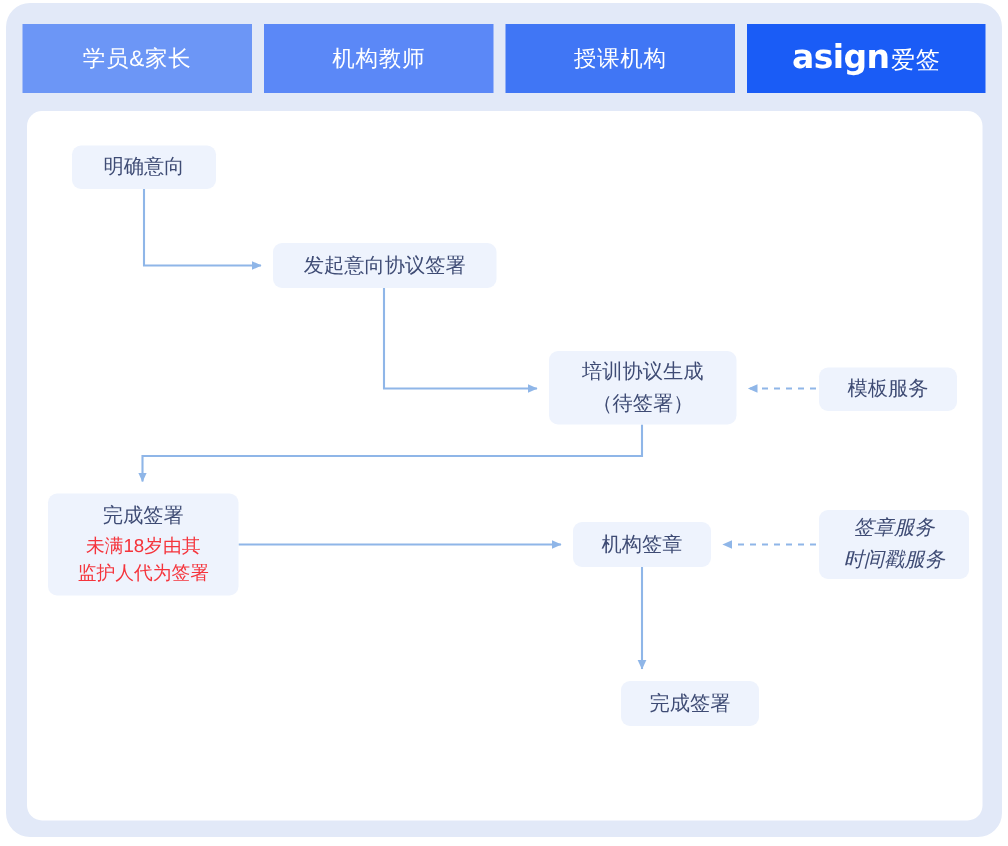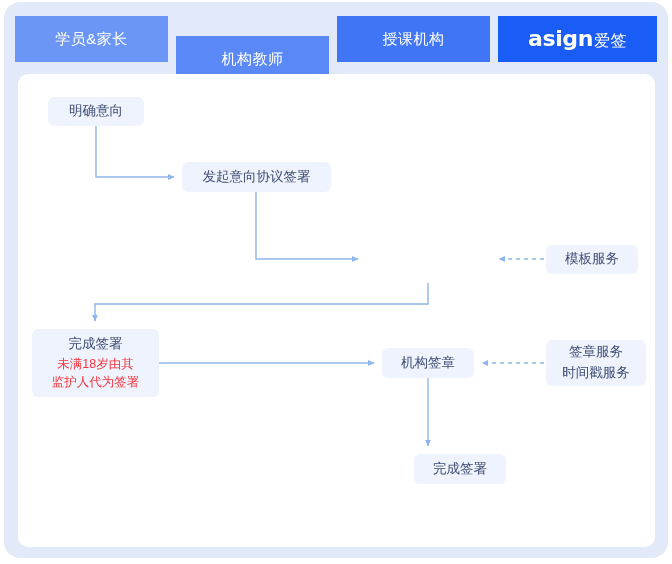--- a/index.html
+++ b/index.html
@@ -111,21 +111,21 @@
     line-height: 1.5;
   }
 
   
   #n-intent    { left: 30px;  top: 23px;  width: 96px;  height: 29px; }
   #n-initiate  { left: 164px; top: 88px;  width: 149px; height: 30px; align-items: center; }
   #n-generate  { left: 348px; top: 160px; width: 125px; height: 49px; }
   #n-template  { left: 528px; top: 171px; width: 92px;  height: 29px; }
   #n-manual    { left: 14px;  top: 255px; width: 127px; height: 68px; }
   #n-seal      { left: 364px; top: 274px; width: 92px;  height: 30px; }
-  #n-service   { left: 528px; top: 266px; width: 100px; height: 46px; }
+  #n-service   { left: 528px; top: 266px; width: 100px; height: 46px; font-style: italic; }
   #n-done      { left: 396px; top: 380px; width: 92px;  height: 30px; }
 
   
   .edges {
     position: absolute;
     left: 0;
     top: 0;
     width: 637px;
     height: 473px;
     pointer-events: none;
@@ -137,21 +137,21 @@
 <div id="app">
 
   <div class="shell">
 
     <div class="tabs">
 
       <div class="tab tab-0" style="background: rgb(108, 150, 246);">
         <span>学员&amp;家长</span>
       </div>
 
-      <div class="tab tab-1" style="background: rgb(91, 136, 247); margin-top: 20px;">
+      <div class="tab tab-1" style="background: rgb(91, 136, 247);">
         <span>机构教师</span>
       </div>
 
       <div class="tab tab-2" style="background: rgb(64, 118, 245);">
         <span>授课机构</span>
       </div>
 
       <div class="tab tab-3" style="background: rgb(26, 92, 246);">
         <span class="logo-wrap">
           <span class="logo-latin">asign</span>
@@ -191,20 +191,24 @@
       </svg>
 
       <div class="node" id="n-intent">
         <span>明确意向</span>
       </div>
 
       <div class="node" id="n-initiate">
         <span>发起意向协议签署</span>
       </div>
 
+      <div class="node" id="n-generate">
+        <span>培训协议生成</span>
+        <span>（待签署）</span>
+      </div>
 
       <div class="node" id="n-template">
         <span>模板服务</span>
       </div>
 
       <div class="node" id="n-manual">
         <span>完成签署</span>
         <span class="warn">未满18岁由其</span>
         <span class="warn">监护人代为签署</span>
       </div>

